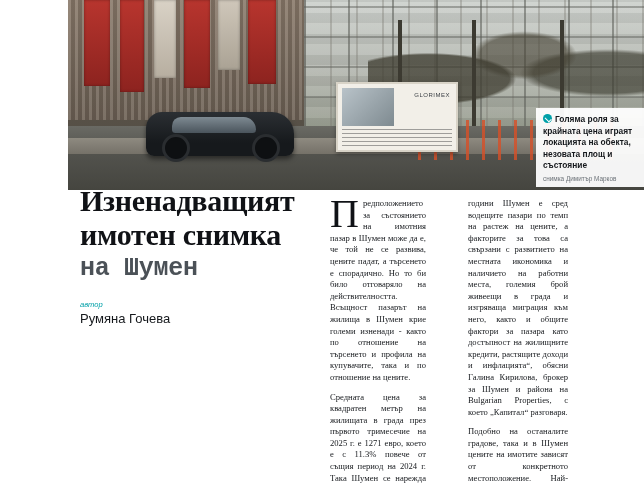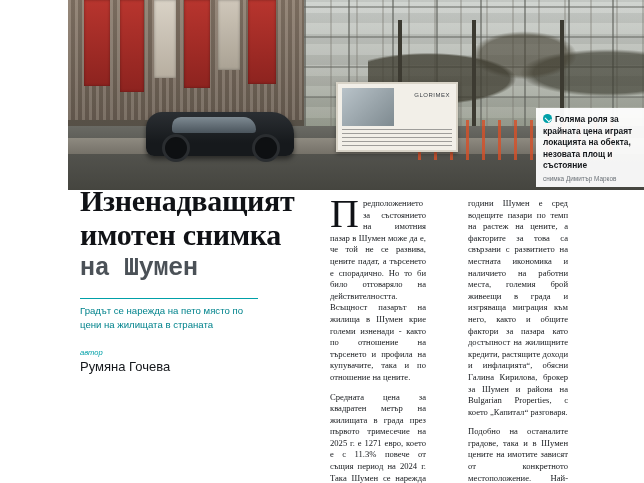--- a/index.html
+++ b/index.html
@@ -324,21 +324,20 @@
       <p class="caption-credit">снимка Димитър Марков</p>
     </div>
   </div>
 
   <div class="headline-col">
     <h1 class="headline">
       <span>Изненадващият</span>
       <span class="line2">имотен снимка</span>
       <span class="headline-sub">на Шумен</span>
     </h1>
-    <div class="deck">Градът се нарежда на пето място по цени на жилищата в страната</div>
     <div class="byline-label">автор</div>
     <div class="byline-name">Румяна Гочева</div>
   </div>
 
   <div class="body-col col-2">
     <p><span class="dropcap">П</span><span>редположението за състоянието на имотния пазар в Шумен може да е, че той не се развива, цените падат, а търсенето е спорадично. Но то би било отговаряло на действителността. Всъщност пазарът на жилища в Шумен крие големи изненади - както по отношение на търсенето и профила на купувачите, така и по отношение на цените.</span></p>
     <p>Средната цена за квадратен метър на жилищата в града през първото тримесечие на 2025 г. е 1271 евро, което е с 11.3% повече от същия период на 2024 г. Така Шумен се нарежда на пето място по цени на жилищата в страната след София, Пловдив, Варна и Бургас.</p>
 
   </div>
 

